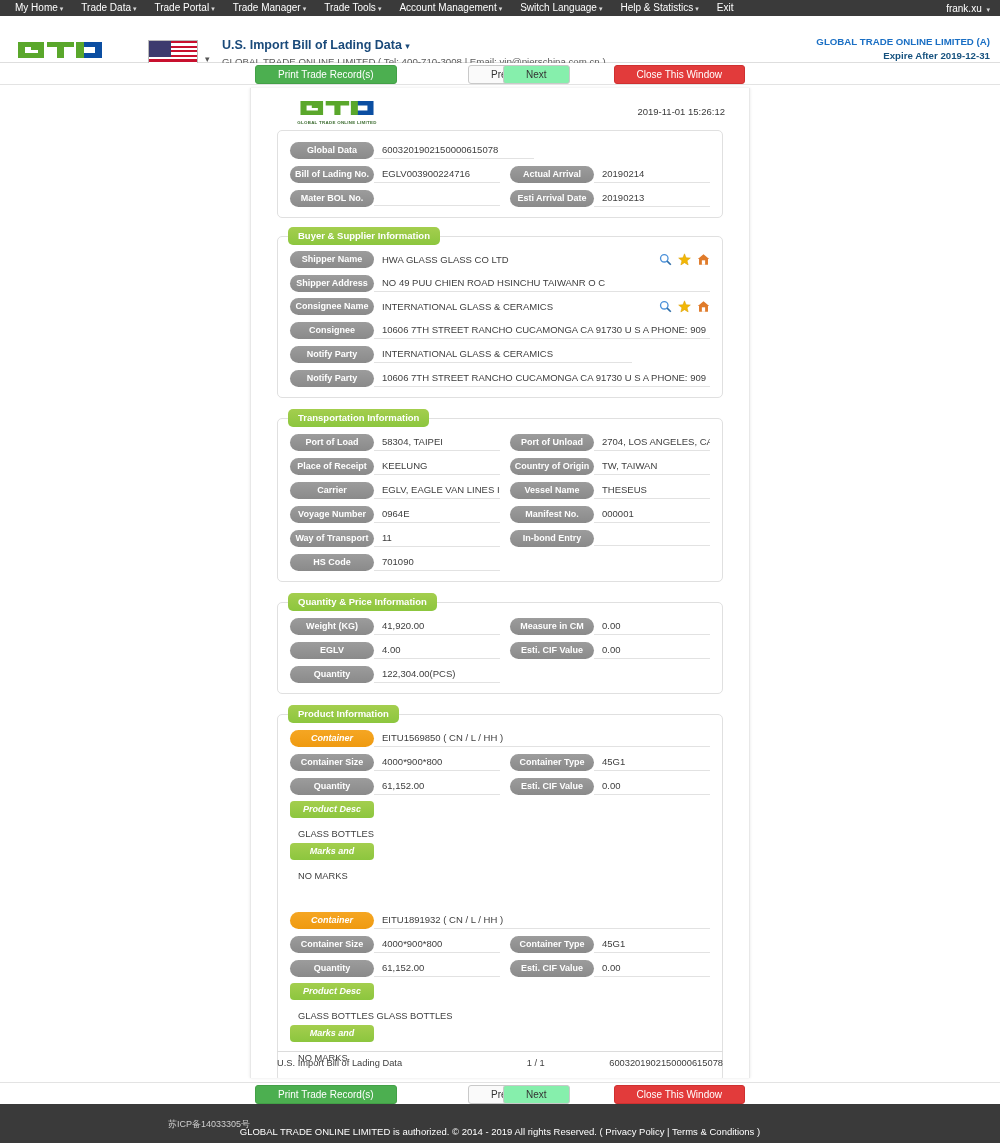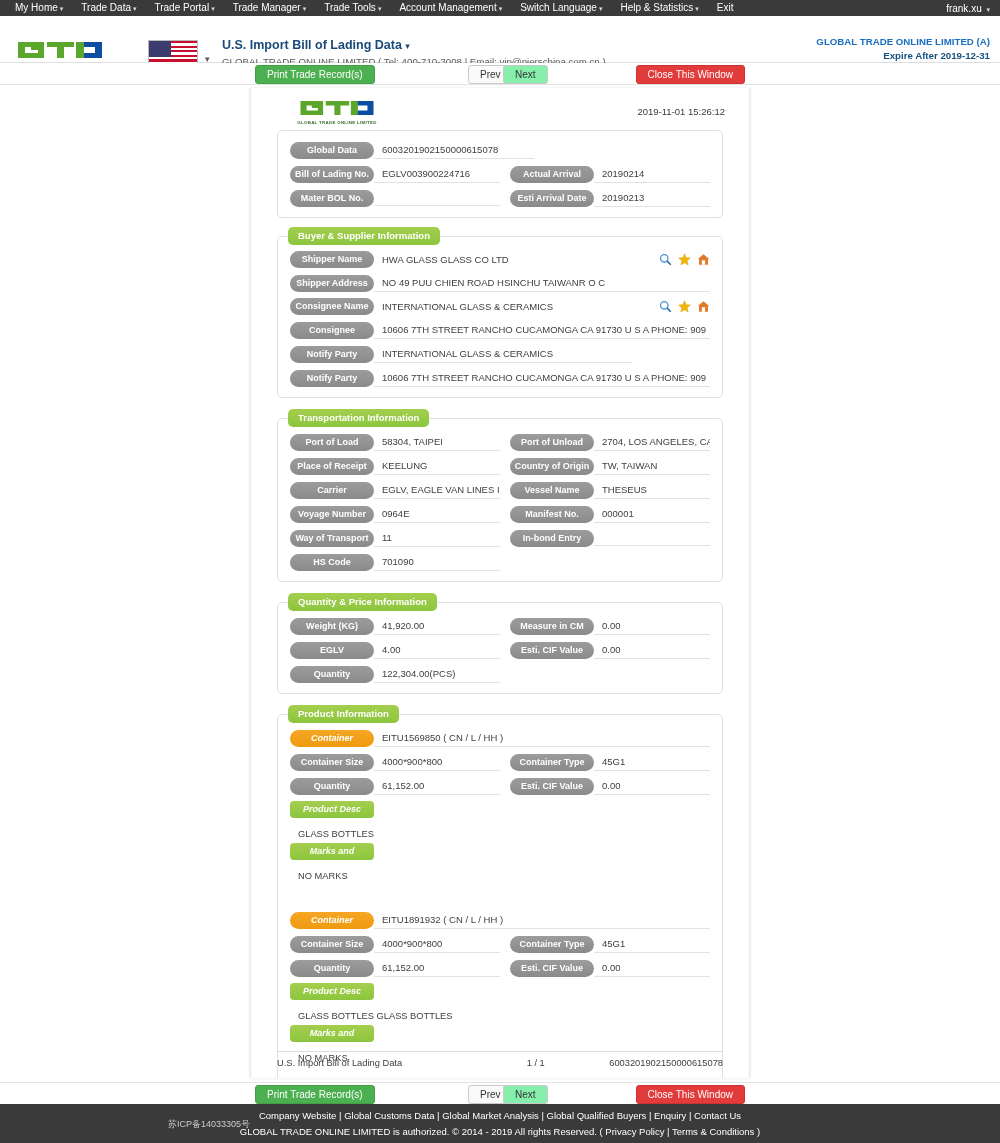--- a/index.html
+++ b/index.html
@@ -91,21 +91,21 @@
   .toolbar {
     height: 22px;
     position: relative;
     background: #ffffff;
     border-bottom: 1px solid #e3e3e3;
   }
   .btn {
     position: absolute; top: 2px;
     font-size: 10px;
     border-radius: 3px;
-    padding: 2px 11px;
+    padding: 2px 22px;
     line-height: 13px;
     cursor: pointer;
     white-space: nowrap;
   }
   .btn-print {
     left: 255px;
     background: #4caf50; color: #fff;
     border: 1px solid #43a047;
   }
   .btn-prev { left: 468px; background: #fafafa; color: #333; border: 1px solid #c9c9c9; }
@@ -622,15 +622,14 @@
 
 <div class="toolbar-bottom">
   <div class="btn btn-print">Print Trade Record(s)</div>
   <div class="btn btn-prev">Prev</div>
   <div class="btn btn-next">Next</div>
   <div class="btn btn-close">Close This Window</div>
 </div>
 
 <div class="pagefoot">
   <div class="icp">苏ICP备14033305号</div>
-  <div class="foot-l1">Company Website | Global Customs Data | Global Market Analysis | Global Qualified Buyers | Enquiry | Contact Us</div>
   <div class="foot-l2">GLOBAL TRADE ONLINE LIMITED is authorized. © 2014 - 2019 All rights Reserved.  (  Privacy Policy | Terms &amp; Conditions  )</div>
 </div>
 
 </body></html>

